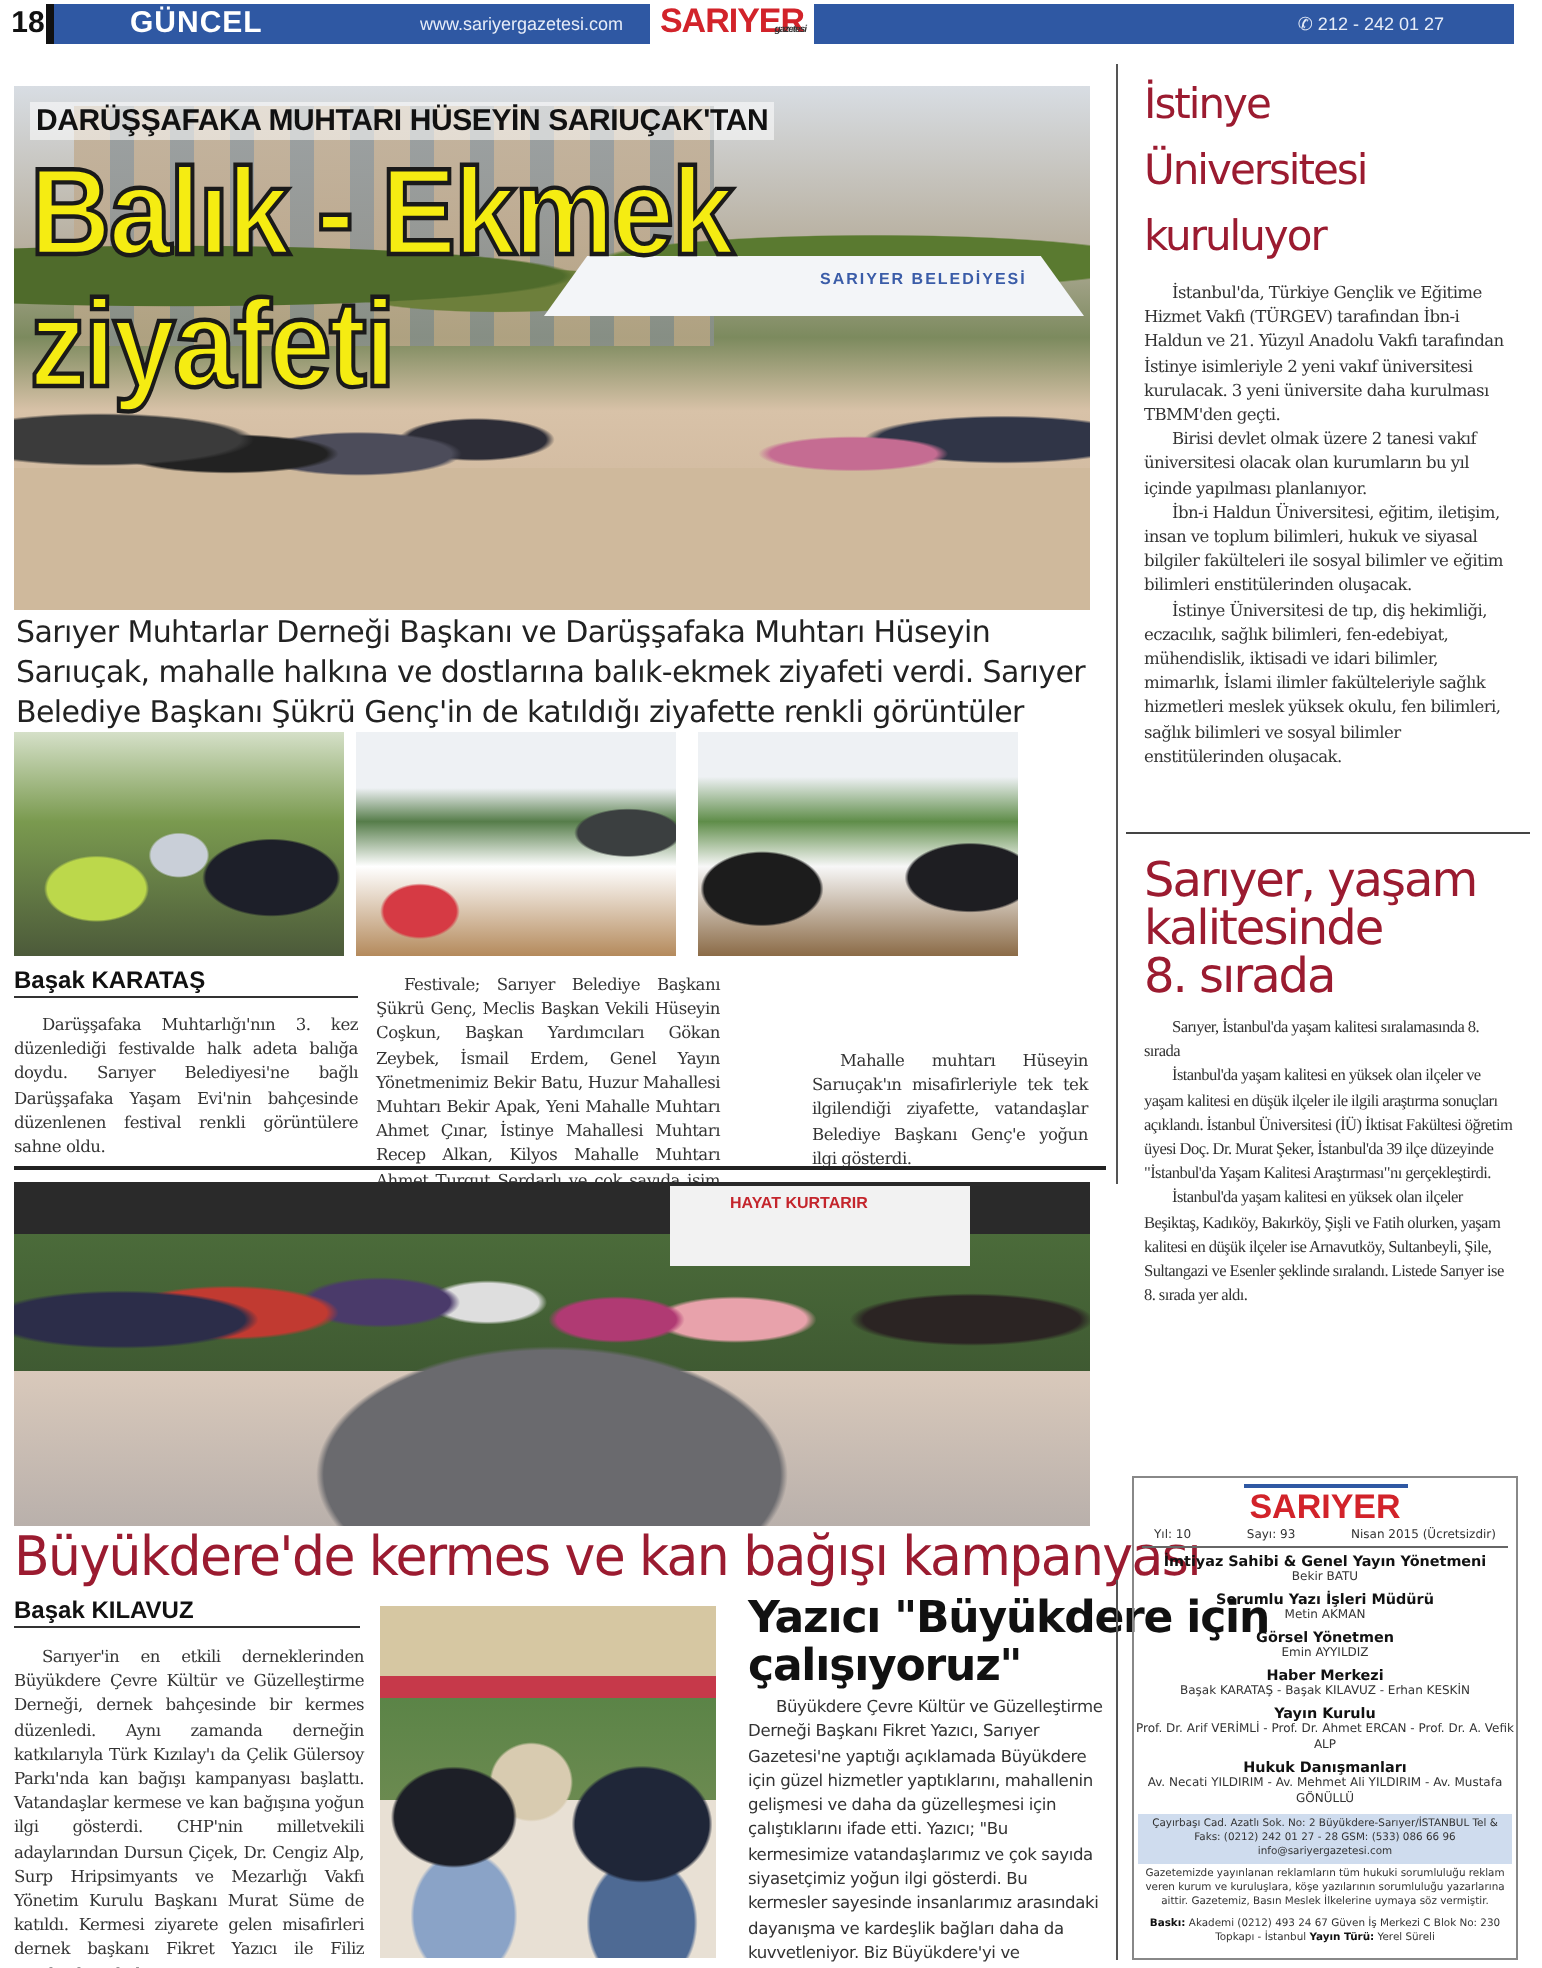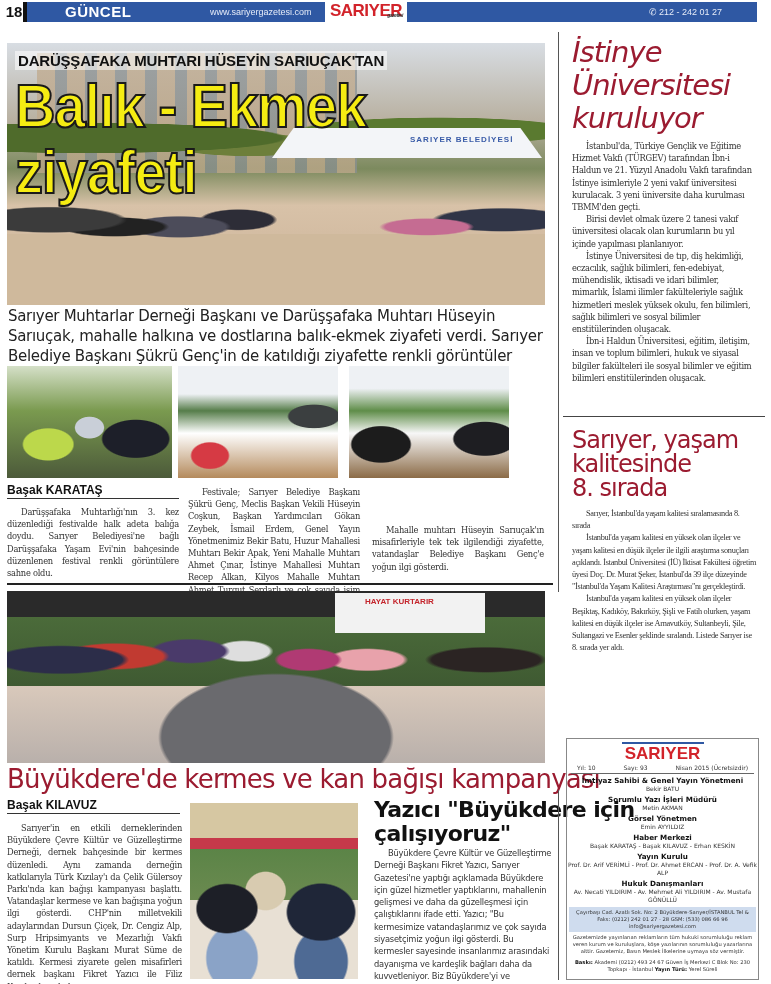--- a/index.html
+++ b/index.html
@@ -67,21 +67,21 @@
       radial-gradient(ellipse at 78% 62%, #1f2638 0 18%, transparent 19%),
       radial-gradient(ellipse at 25% 88%, #8aa3c7 0 14%, transparent 15%),
       radial-gradient(ellipse at 78% 90%, #4e6a94 0 14%, transparent 15%),
       linear-gradient(180deg,#d6c7a2 0,#d6c7a2 20%,#c6394a 20%,#c6394a 26%,#5b8447 26%,#6b8a50 55%,#e8e0d4 55%); }
   .yazici-title { position: absolute; left: 374px; top: 798px; font: bold 22px/24px "DejaVu Sans", sans-serif; color: #111; letter-spacing: -0.6px; }
   .yazici-body { position: absolute; left: 374px; top: 847px; width: 180px; font: 8.3px/12.3px "DejaVu Sans", sans-serif; color: #333; letter-spacing: -0.2px; }
   .yazici-body p { text-indent: 14px; }
   .right-edge { position: absolute; left: 558px; top: 790px; width: 1px; height: 190px; background: #555; }
 
   .rt-title { position: absolute; left: 572px; font-family: "DejaVu Sans", sans-serif; color: #9b1b30; letter-spacing: -1px; }
-  .t1 { top: 36px; font-size: 29px; line-height: 33px; font-style: italic; }
+  .t1 { top: 36px; font-size: 21px; line-height: 33px; }
   .t2 { top: 428px; font-size: 24px; line-height: 24px; }
   .rt-col { position: absolute; left: 572px; width: 186px; font: 8.3px/12.2px "DejaVu Serif", serif; color: #333; letter-spacing: -0.3px; }
   .rt-col p { text-indent: 14px; }
   .rt-rule { position: absolute; left: 563px; top: 416px; width: 202px; height: 1px; background: #444; }
 
   .imprint { position: absolute; left: 566px; top: 738px; width: 193px; height: 242px; border: 1px solid #888; font-family: "DejaVu Sans", sans-serif; text-align: center; color: #333; }
   .imp-logo { margin: 3px auto 0; width: 82px; height: 20px; color: #d2232a; font: bold 17px "Liberation Sans", sans-serif; line-height: 20px; border-top: 2px solid #2f58a3; position: relative; }
   .imp-meta { display: flex; justify-content: space-between; padding: 2px 6px; font-size: 6px; border-bottom: 1px solid #666; margin: 0 4px; }
   .imp-h { font: bold 7.2px "DejaVu Sans", sans-serif; color: #111; margin-top: 2px; }
   .imp-v { font-size: 6px; line-height: 8px; }
@@ -121,21 +121,21 @@
 <div class="byline" style="left:7px;top:483px;">Başak KARATAŞ</div>
 <div class="byline-rule" style="left:7px;top:498px;width:172px;"></div>
 
 <div class="col" style="left:7px;top:506px;width:172px;">
     <p>Darüşşafaka Muhtarlığı'nın 3. kez düzenlediği festivalde halk adeta balığa doydu. Sarıyer Belediyesi'ne bağlı Darüşşafaka Yaşam Evi'nin bahçesinde düzenlenen festival renkli görüntülere sahne oldu.</p>
   </div>
 <div class="col" style="left:188px;top:486px;width:172px;">
     <p>Festivale; Sarıyer Belediye Başkanı Şükrü Genç, Meclis Başkan Vekili Hüseyin Coşkun, Başkan Yardımcıları Gökan Zeybek, İsmail Erdem, Genel Yayın Yönetmenimiz Bekir Batu, Huzur Mahallesi Muhtarı Bekir Apak, Yeni Mahalle Muhtarı Ahmet Çınar, İstinye Mahallesi Muhtarı Recep Alkan, Kilyos Mahalle Muhtarı Ahmet Turgut Serdarlı ve çok sayıda isim katıldı.</p>
   </div>
 <div class="col" style="left:372px;top:486px;width:172px;">
-    <p style="margin-top:38px;">Mahalle muhtarı Hüseyin Sarıuçak'ın misafirleriyle tek tek ilgilendiği ziyafette, vatandaşlar Belediye Başkanı Genç'e yoğun ilgi gösterdi.</p>
+    <p style="margin-top:38px;margin-left:34px;">Mahalle muhtarı Hüseyin Sarıuçak'ın misafirleriyle tek tek ilgilendiği ziyafette, vatandaşlar Belediye Başkanı Genç'e yoğun ilgi gösterdi.</p>
   </div>
 
 <div class="hrule"></div>
 
 <div class="kermes-photo">
   <div class="kermes-banner">
       <span>HAYAT KURTARIR</span>
     </div>
 </div>
 <div class="sec-title">Büyükdere'de kermes ve kan bağışı kampanyası</div>
@@ -154,22 +154,22 @@
 <div class="right-edge"></div>
 
 <div class="rt-title t1">
   <div>İstinye</div>
   <div>Üniversitesi</div>
   <div>kuruluyor</div>
 </div>
 <div class="rt-col" style="top:140px;">
   <p>İstanbul'da, Türkiye Gençlik ve Eğitime Hizmet Vakfı (TÜRGEV) tarafından İbn-i Haldun ve 21. Yüzyıl Anadolu Vakfı tarafından İstinye isimleriyle 2 yeni vakıf üniversitesi kurulacak. 3 yeni üniversite daha kurulması TBMM'den geçti.</p>
   <p>Birisi devlet olmak üzere 2 tanesi vakıf üniversitesi olacak olan kurumların bu yıl içinde yapılması planlanıyor.</p>
+  <p>İbn-i Haldun Üniversitesi, eğitim, iletişim, insan ve toplum bilimleri, hukuk ve siyasal bilgiler fakülteleri ile sosyal bilimler ve eğitim bilimleri enstitülerinden oluşacak.</p>
   <p>İstinye Üniversitesi de tıp, diş hekimliği, eczacılık, sağlık bilimleri, fen-edebiyat, mühendislik, iktisadi ve idari bilimler, mimarlık, İslami ilimler fakülteleriyle sağlık hizmetleri meslek yüksek okulu, fen bilimleri, sağlık bilimleri ve sosyal bilimler enstitülerinden oluşacak.</p>
-  <p>İbn-i Haldun Üniversitesi, eğitim, iletişim, insan ve toplum bilimleri, hukuk ve siyasal bilgiler fakülteleri ile sosyal bilimler ve eğitim bilimleri enstitülerinden oluşacak.</p>
 </div>
 <div class="rt-rule"></div>
 
 <div class="rt-title t2">
   <div>Sarıyer, yaşam</div>
   <div>kalitesinde</div>
   <div>8. sırada</div>
 </div>
 <div class="rt-col" style="top:508px;font-family:Liberation Serif, serif;">
   <p>Sarıyer, İstanbul'da yaşam kalitesi sıralamasında 8. sırada</p>

